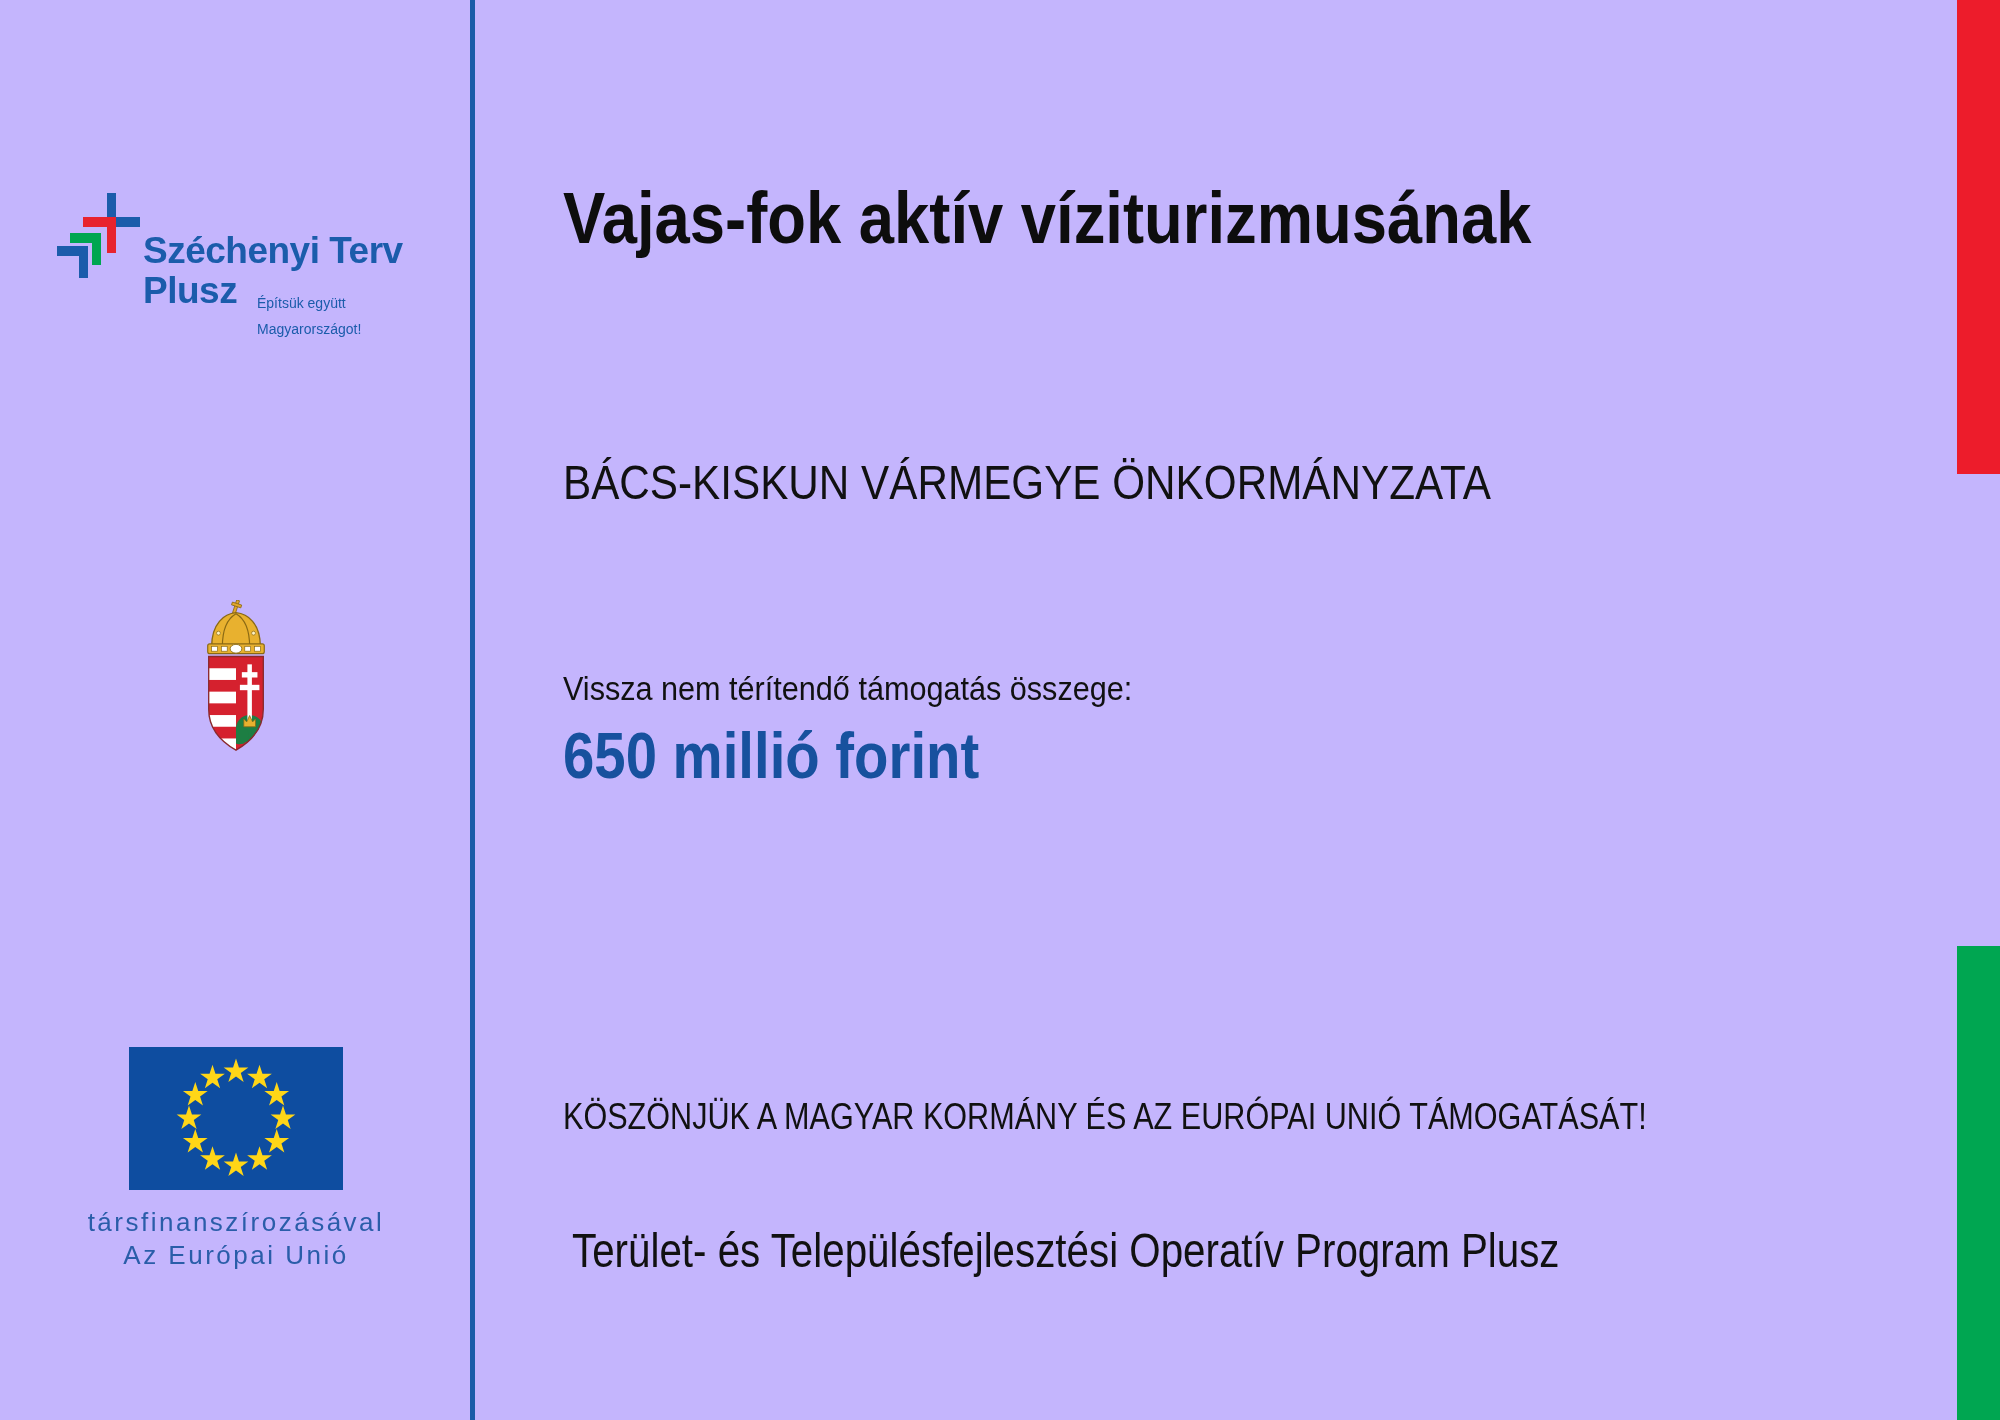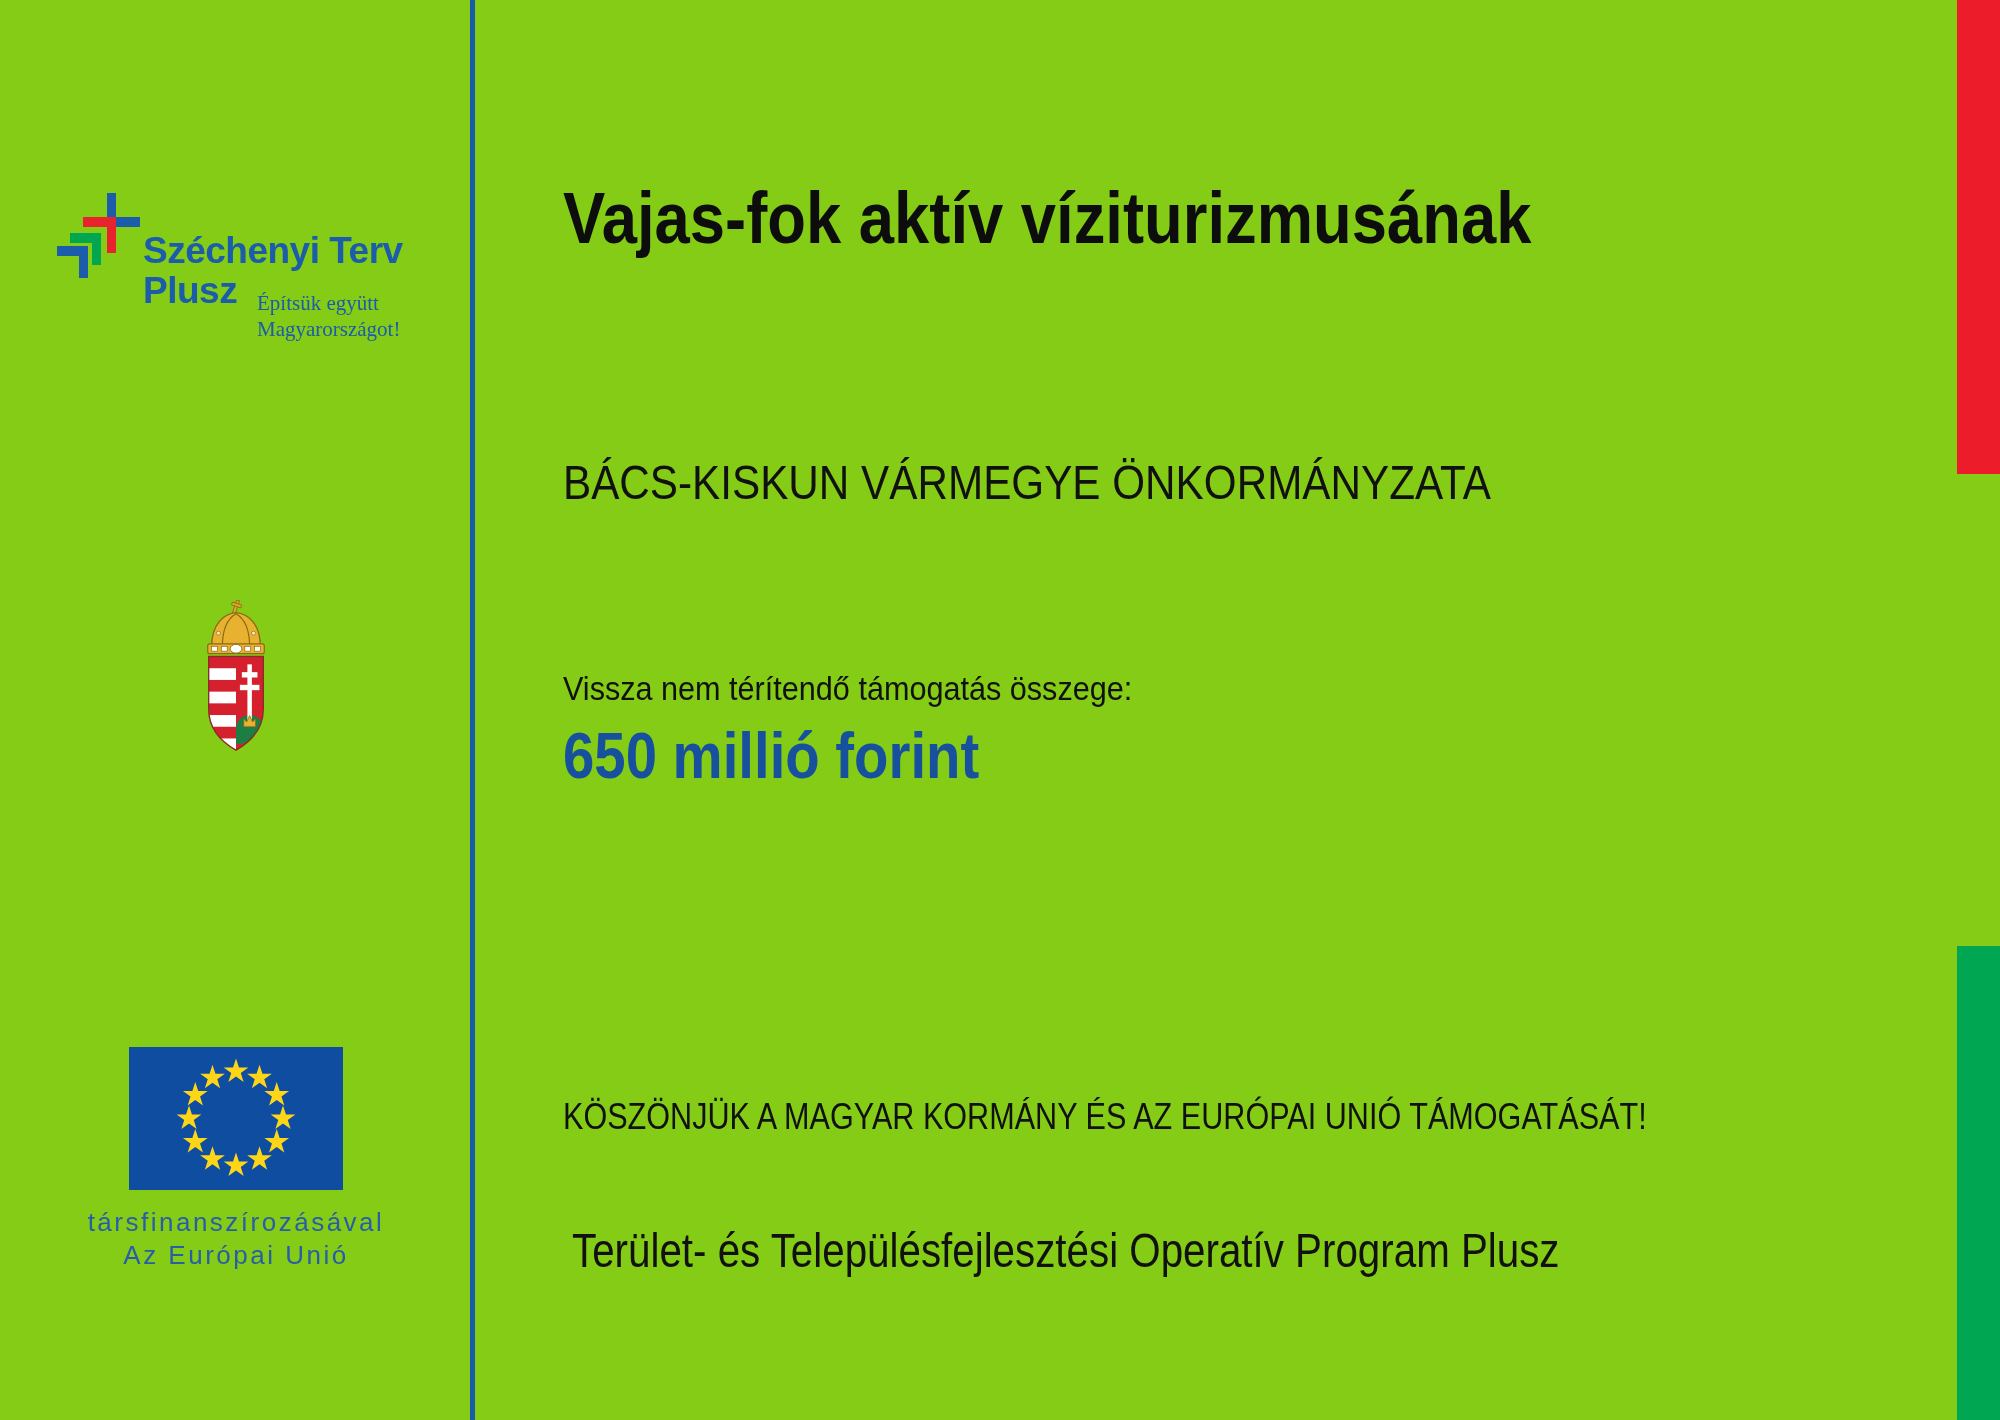--- a/index.html
+++ b/index.html
@@ -1,31 +1,31 @@
 <!DOCTYPE html>
 <html><head>
 <meta charset="utf-8">
 <style>
   * { margin:0; padding:0; box-sizing:border-box; }
   html,body { background:#ffffff; }
   body { font-family:"Liberation Sans", sans-serif; }
-  .billboard { position:relative; width:2000px; height:1420px; background:#84cc16; overflow:hidden; }
+  .billboard { position:relative; width:2000px; height:1420px; background:#c4b5fd; overflow:hidden; }
 
   
   .divider { position:absolute; left:470px; top:0; width:5px; height:1420px; background:#1a5ba8; }
   .bar-red   { position:absolute; left:1957px; top:0;    width:43px; height:474px; background:#ed1c2b; }
   .bar-green { position:absolute; left:1957px; top:946px; width:43px; height:474px; background:#00a651; }
 
   
   .szechenyi-block { position:absolute; left:55px; top:193px; width:400px; height:150px; }
   .szechenyi-icon  { position:absolute; left:0; top:0; }
   .szechenyi-name  { position:absolute; left:88px; top:38px; color:#1b5cab; font-weight:bold;
                      font-size:37px; line-height:40px; letter-spacing:-0.5px; }
   .szechenyi-tagline { position:absolute; left:202px; top:97px; color:#1b5cab;
-                       font-size:21px; line-height:26px;font-family:Liberation Serif, serif; }
+                       font-size:14px; line-height:26px; }
 
   .gov-block { position:absolute; left:0; top:600px; width:472px; text-align:center; }
   .gov-coa   { display:block; margin:0 auto; }
   .gov-text  { margin-top:10px; font-family:"Liberation Serif", serif; font-variant:small-caps;
                color:#2a5da9; font-size:33px; line-height:31px; letter-spacing:1.5px; }
 
   .eu-block { position:absolute; left:0; top:1047px; width:472px; text-align:center; }
   .eu-flag  { display:block; margin:0 auto; }
   .eu-text  { margin-top:16px; color:#2a5da9; font-size:26px; line-height:33px; letter-spacing:2.5px; }
 

